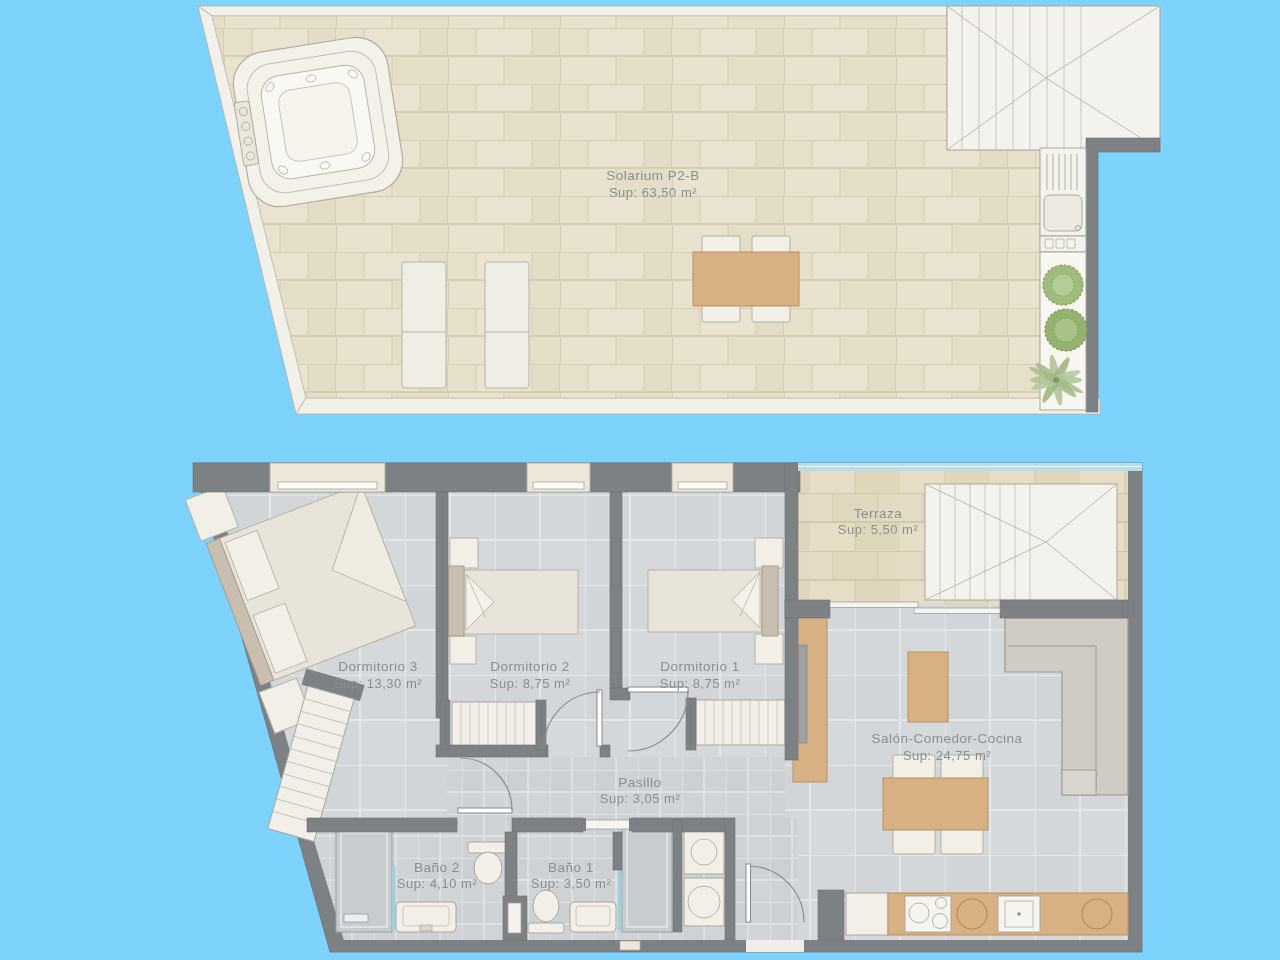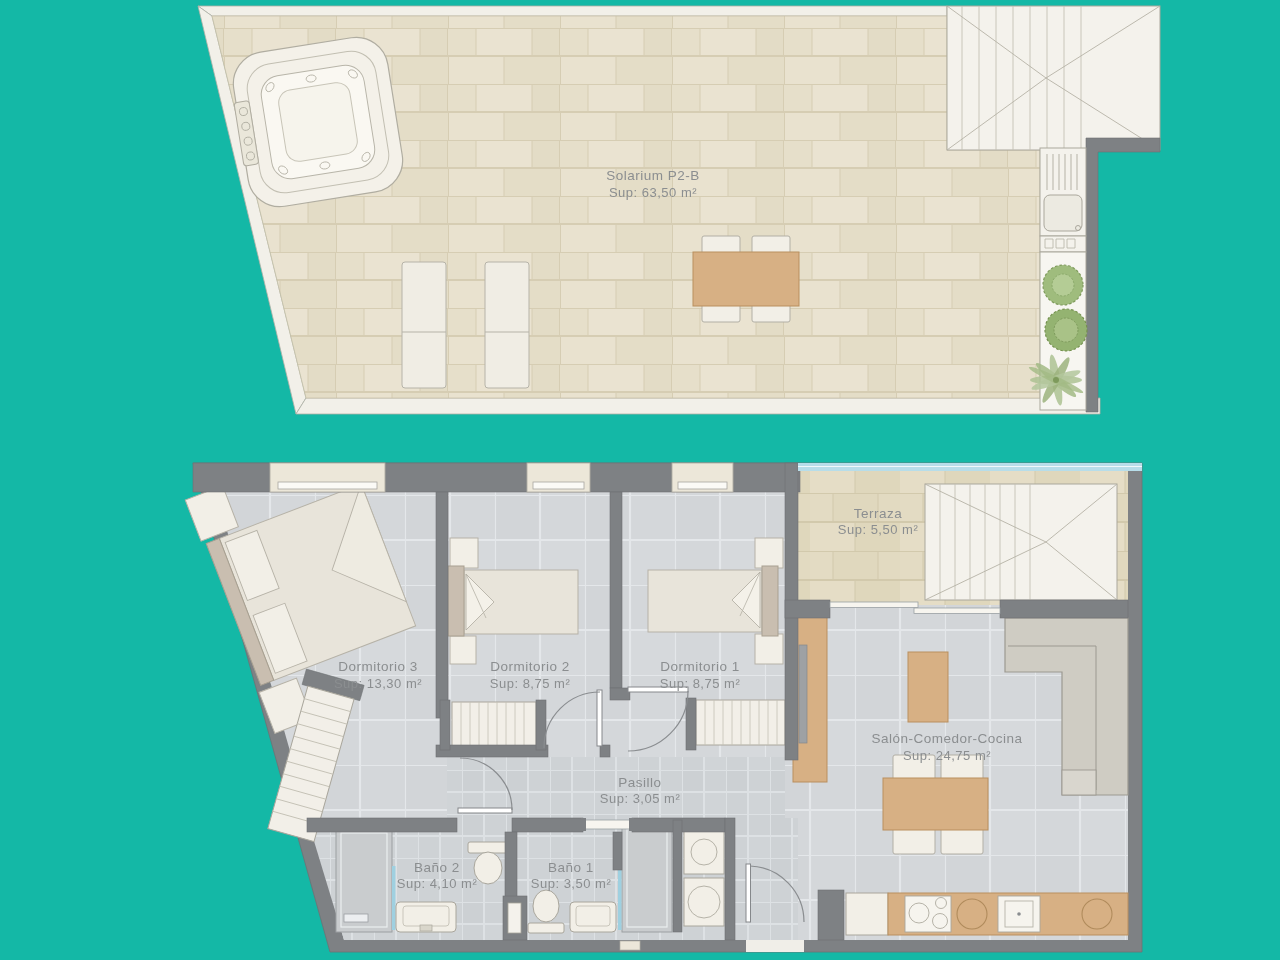--- a/index.html
+++ b/index.html
@@ -1,16 +1,16 @@
 <!DOCTYPE html>
 <html><head>
 <meta charset="utf-8">
 <style>
   html,body{margin:0;padding:0;background:#ffffff;}
-  .canvas{position:relative;width:1280px;height:960px;background:#14b8a6;overflow:hidden;
+  .canvas{position:relative;width:1280px;height:960px;background:#7dd3fc;overflow:hidden;
           font-family:"Liberation Sans", sans-serif;}
   svg text{font-family:"Liberation Sans", sans-serif;fill:#8b8e90;letter-spacing:.5px;}
   text.room-name{font-size:13.5px;}
   text.room-area{font-size:13px;}
 </style>
 </head>
 <body>
 
 <div class="canvas">
 <svg width="1280" height="960" viewBox="0 0 1280 960" xmlns="http://www.w3.org/2000/svg">

